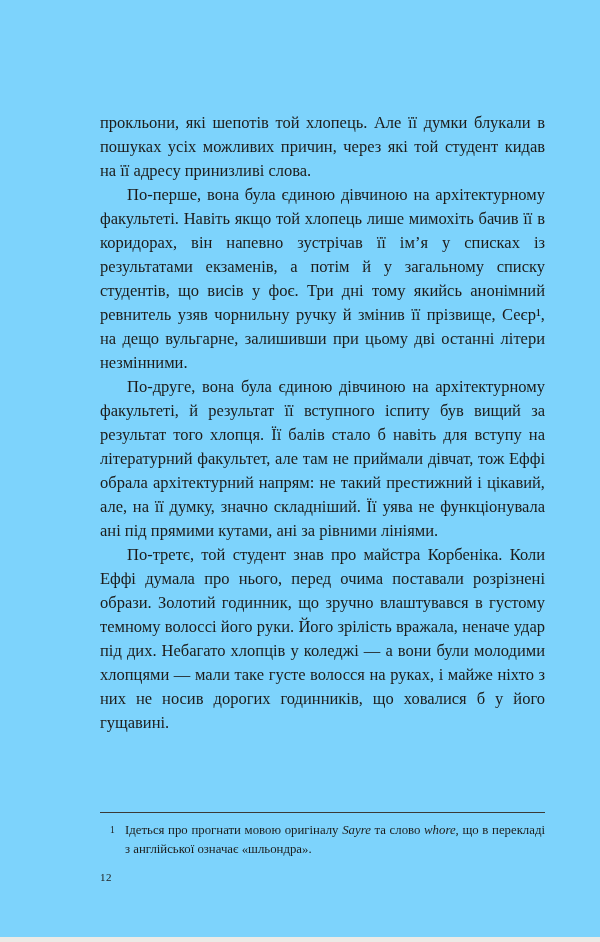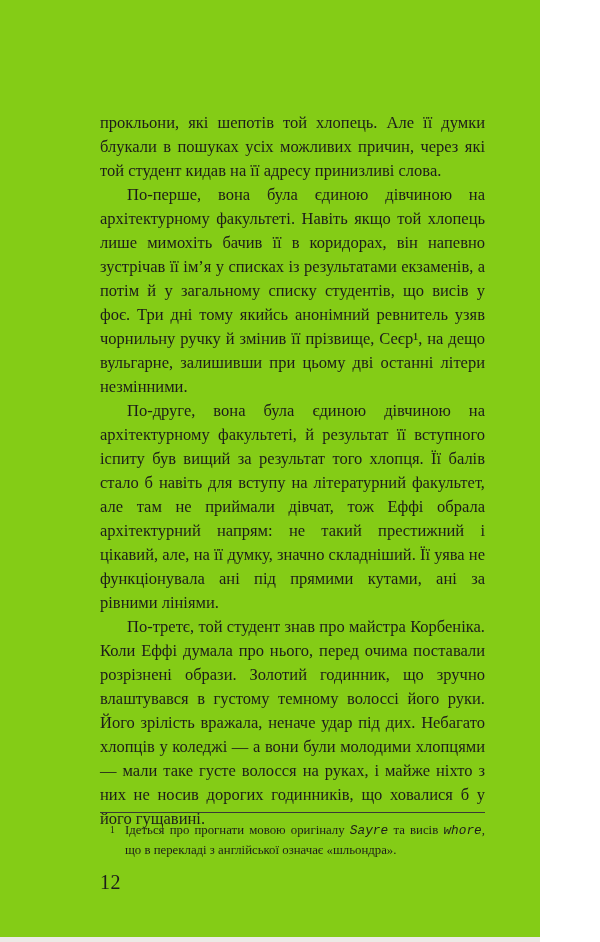--- a/index.html
+++ b/index.html
@@ -2,23 +2,23 @@
 <html lang="uk"><head>
 <meta charset="utf-8">
 <style>
   html, body {
     margin: 0;
     padding: 0;
     background: #ffffff;
   }
   .page {
     position: relative;
-    width: 540px;
+    width: 600px;
     height: 942px;
-    background: #84cc16;
+    background: #7dd3fc;
     font-family: "Liberation Serif", "DejaVu Serif", serif;
     color: #1d1c1a;
     overflow: hidden;
     box-sizing: border-box;
   }
   .page-bottom-edge {
     position: absolute;
     left: 0; right: 0; bottom: 0;
     height: 5px;
     background: #eceae6;
@@ -65,47 +65,46 @@
   }
   .fn-marker .sup {
     font-size: 9.5px;
     vertical-align: 4px;
   }
   .fn-text {
     flex: 1;
   }
   .fn-text em {
     font-style: italic;
-    font-family: Liberation Mono, monospace;
   }
   .page-number {
     position: absolute;
     left: 100px;
     top: 871px;
-    font-size: 20px;
+    font-size: 11px;
     letter-spacing: 0.5px;
   }
 </style>
 </head>
 <body>
 
 <div class="page">
 
   <div class="text-block">
     <p class="para no-indent">прокльони, які шепотів той хлопець. Але її думки блукали в пошуках усіх можливих причин, через які той студент кидав на її адресу принизливі слова.</p>
     <p class="para">По-перше, вона була єдиною дівчиною на архітектурному факультеті. Навіть якщо той хлопець лише мимохіть бачив її в коридорах, він напевно зустрічав її ім’я у списках із результатами екзаменів, а потім й у загальному списку студентів, що висів у фоє. Три дні тому якийсь анонімний ревнитель узяв чорнильну ручку й змінив її прізвище, Сеєр¹, на дещо вульгарне, залишивши при цьому дві останні літери незмінними.</p>
     <p class="para">По-друге, вона була єдиною дівчиною на архітектурному факультеті, й результат її вступного іспиту був вищий за результат того хлопця. Її балів стало б навіть для вступу на літературний факультет, але там не приймали дівчат, тож Еффі обрала архітектурний напрям: не такий престижний і цікавий, але, на її думку, значно складніший. Її уява не функціонувала ані під прямими кутами, ані за рівними лініями.</p>
     <p class="para">По-третє, той студент знав про майстра Корбеніка. Коли Еффі думала про нього, перед очима поставали розрізнені образи. Золотий годинник, що зручно влаштувався в густому темному волоссі його руки. Його зрілість вражала, неначе удар під дих. Небагато хлопців у коледжі — а вони були молодими хлопцями — мали таке густе волосся на руках, і майже ніхто з них не носив дорогих годинників, що ховалися б у його гущавині.</p>
   </div>
 
   <div class="footnote-area">
     <div class="footnote-divider"></div>
     <div class="footnote">
       <span class="fn-marker"><span class="sup">1</span></span>
-      <span class="fn-text"><span>Ідеться про прогнати мовою оригіналу </span><em>Sayre</em><span> та висів </span><em>whore</em><span>, що в перекладі з англійської означає «шльондра».</span></span>
+      <span class="fn-text"><span>Ідеться про прогнати мовою оригіналу </span><em>Sayre</em><span> та слово </span><em>whore</em><span>, що в перекладі з англійської означає «шльондра».</span></span>
     </div>
   </div>
 
   <div class="page-number">12</div>
 
   <div class="page-bottom-edge"></div>
 
 </div>
 
 </body></html>

